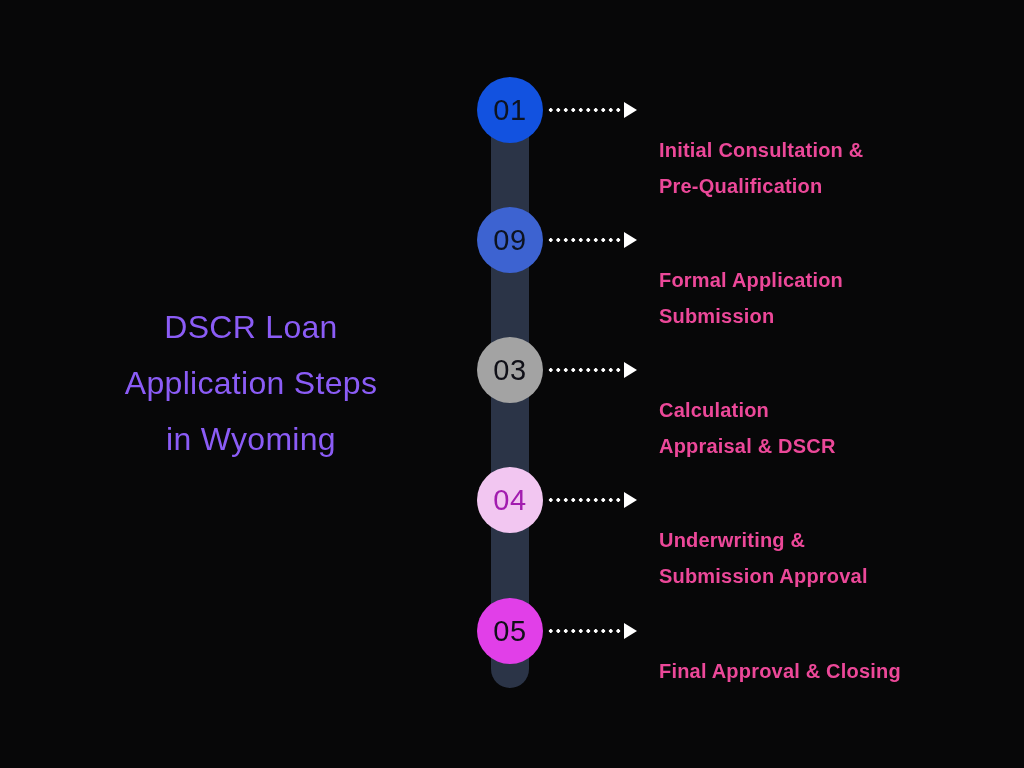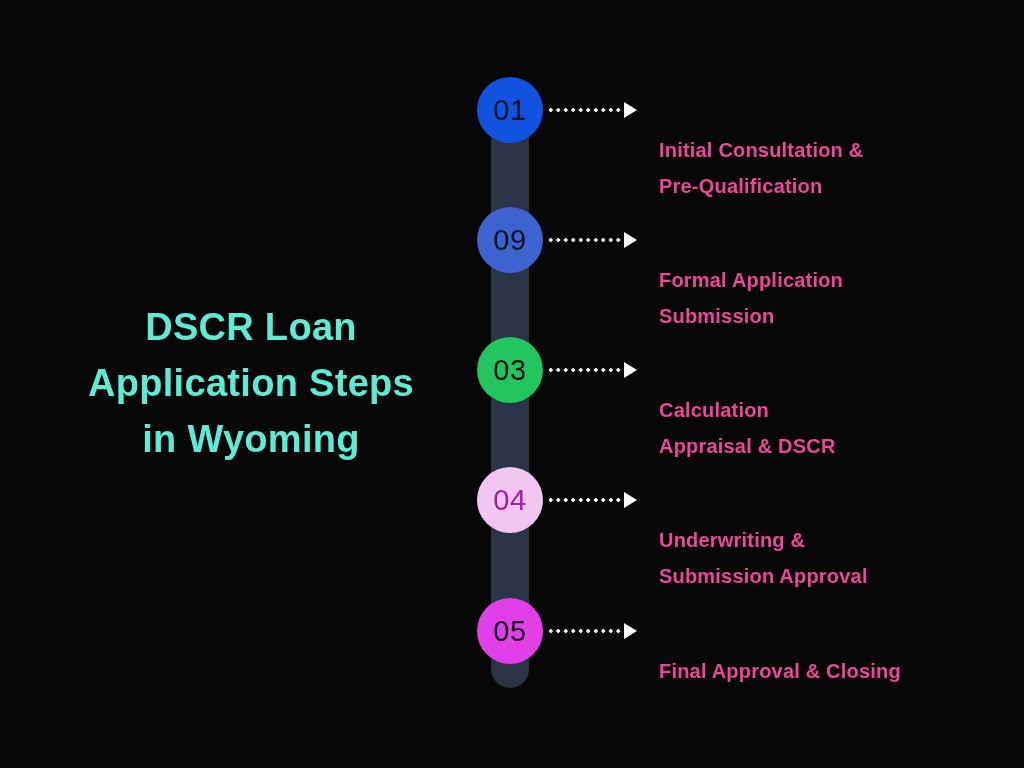--- a/index.html
+++ b/index.html
@@ -10,23 +10,23 @@
     background: #070708;
     overflow: hidden;
     font-family: "Liberation Sans", sans-serif;
   }
   .title {
     position: absolute;
     left: 55px;
     top: 299px;
     width: 392px;
     text-align: center;
-    color: #5eead4;
-    font-size: 38px;
-    font-weight: bold;
+    color: #8b5cf6;
+    font-size: 32px;
+    font-weight: normal;
     line-height: 56px;
     letter-spacing: 0.3px;
   }
   .title-line { display: block; }
   .track {
     position: absolute;
     left: 491px;
     top: 98px;
     width: 38px;
     height: 590px;
@@ -115,21 +115,21 @@
     <div class="circle" style="background: rgb(61, 99, 209); color: rgb(13, 19, 32);">09</div>
     <div class="dots"></div>
     <div class="arrow"></div>
     <div class="label">
       <span class="label-line">Formal Application</span>
       <span class="label-line">Submission</span>
     </div>
   </div>
 
   <div class="step" style="top:370px">
-    <div class="circle" style="background: #22c55e; color: rgb(16, 16, 24);">03</div>
+    <div class="circle" style="background: #a3a3a3; color: rgb(16, 16, 24);">03</div>
     <div class="dots"></div>
     <div class="arrow"></div>
     <div class="label">
       <span class="label-line">Calculation</span>
       <span class="label-line">Appraisal &amp; DSCR</span>
     </div>
   </div>
 
   <div class="step" style="top:500px">
     <div class="circle" style="background: rgb(242, 198, 241); color: #a21caf;">04</div>

